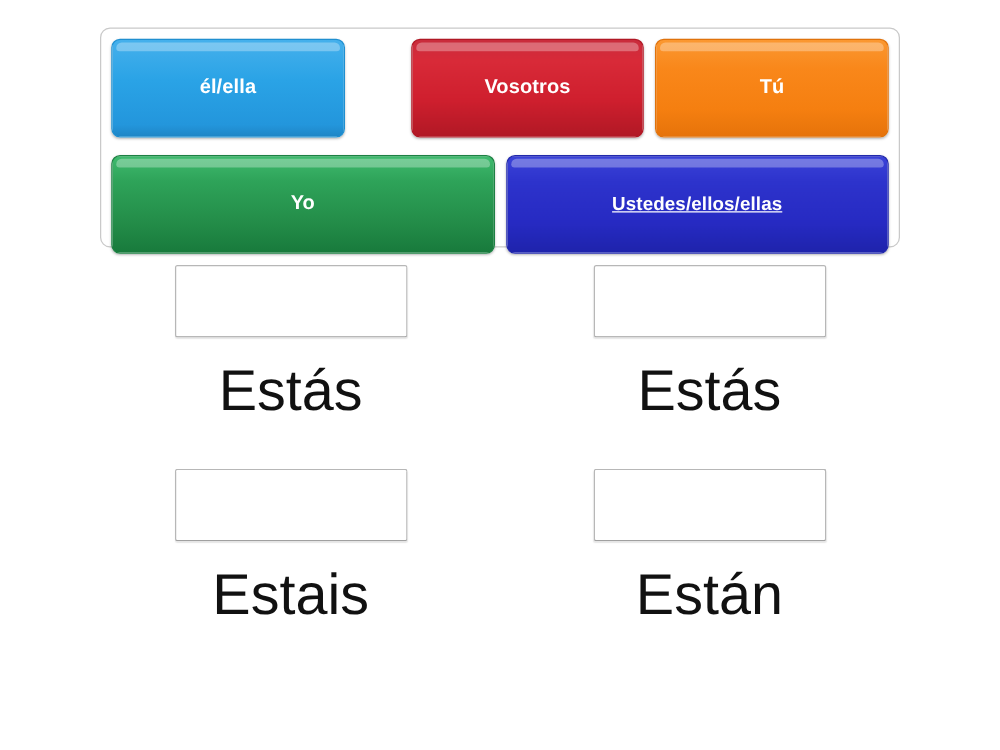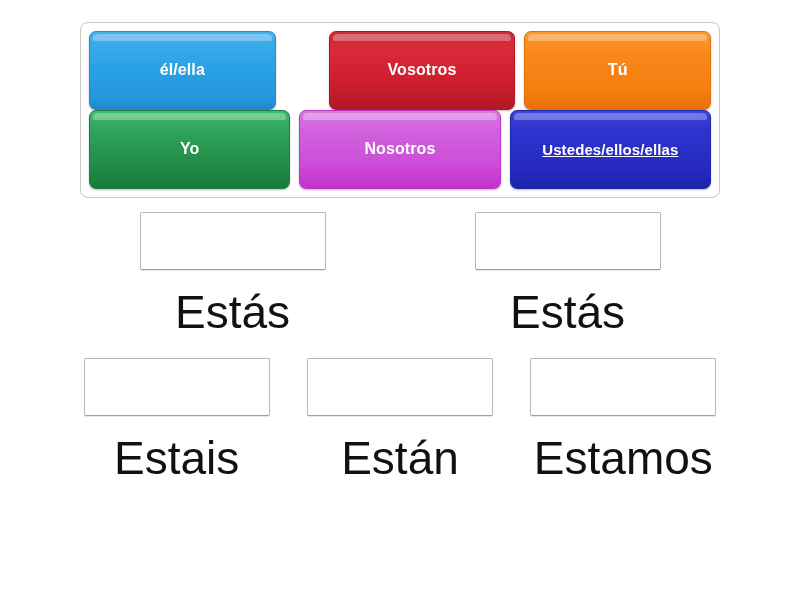--- a/index.html
+++ b/index.html
@@ -29,21 +29,21 @@
     border-radius: 8px;
     padding: 8px;
   }
 
   .tray-row {
     display: flex;
     gap: 9px;
     height: 79px;
   }
   .tray-row + .tray-row {
-    margin-top: 0;
+    margin-top: 14px;
   }
 
   .tile {
     flex: 1 1 0;
     position: relative;
     border-radius: 7px;
     display: flex;
     align-items: center;
     justify-content: center;
     color: #ffffff;
@@ -109,21 +109,21 @@
     position: absolute;
     left: 80px;
     top: 212px;
     width: 640px;
   }
   .answer-row {
     display: flex;
     gap: 30px;
   }
   .answer-row.second {
-    margin-top: 22px;
+    margin-top: 39px;
   }
   .answer-cell {
     flex: 1 1 0;
     display: flex;
     flex-direction: column;
     align-items: center;
   }
   .drop-zone {
     width: 186px;
     height: 58px;
@@ -158,23 +158,20 @@
     </div>
     <div class="tile tile-orange">
       <span>Tú</span>
     </div>
   </div>
 
   <div class="tray-row">
     <div class="tile tile-green">
       <span>Yo</span>
     </div>
-    <div class="tile tile-magenta">
-      <span>Nosotros</span>
-    </div>
     <div class="tile tile-navy">
       <span>Ustedes/ellos/ellas</span>
     </div>
   </div>
 
 </div>
 
 <div id="answer-grid">
 
   <div class="answer-row first">
@@ -190,19 +187,15 @@
 
   <div class="answer-row second">
     <div class="answer-cell">
       <div class="drop-zone"></div>
       <div class="answer-word">Estais</div>
     </div>
     <div class="answer-cell">
       <div class="drop-zone"></div>
       <div class="answer-word">Están</div>
     </div>
-    <div class="answer-cell">
-      <div class="drop-zone"></div>
-      <div class="answer-word">Estamos</div>
-    </div>
   </div>
 
 </div>
 
 </body></html>

